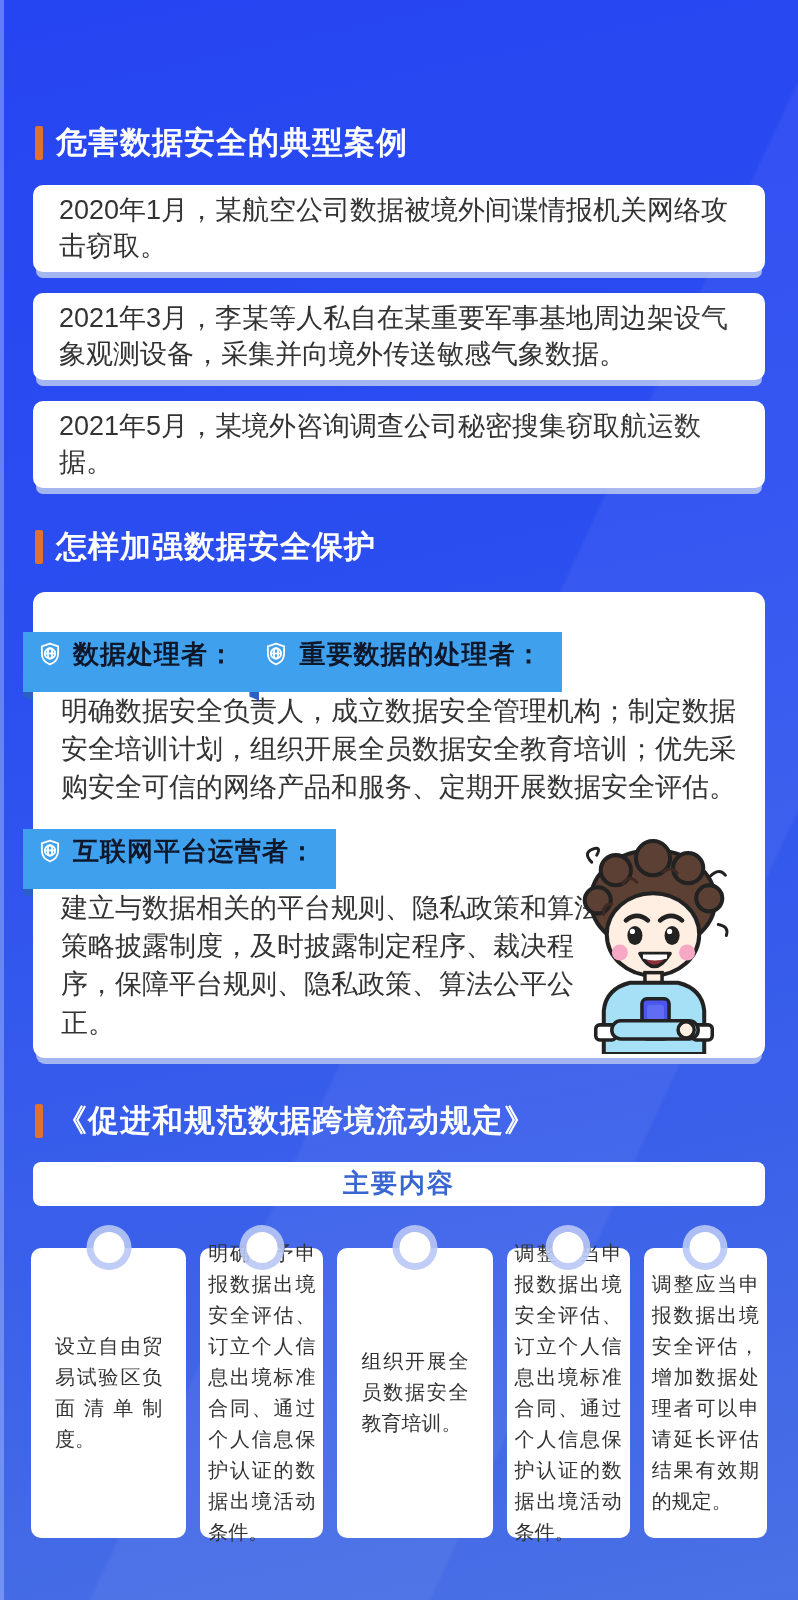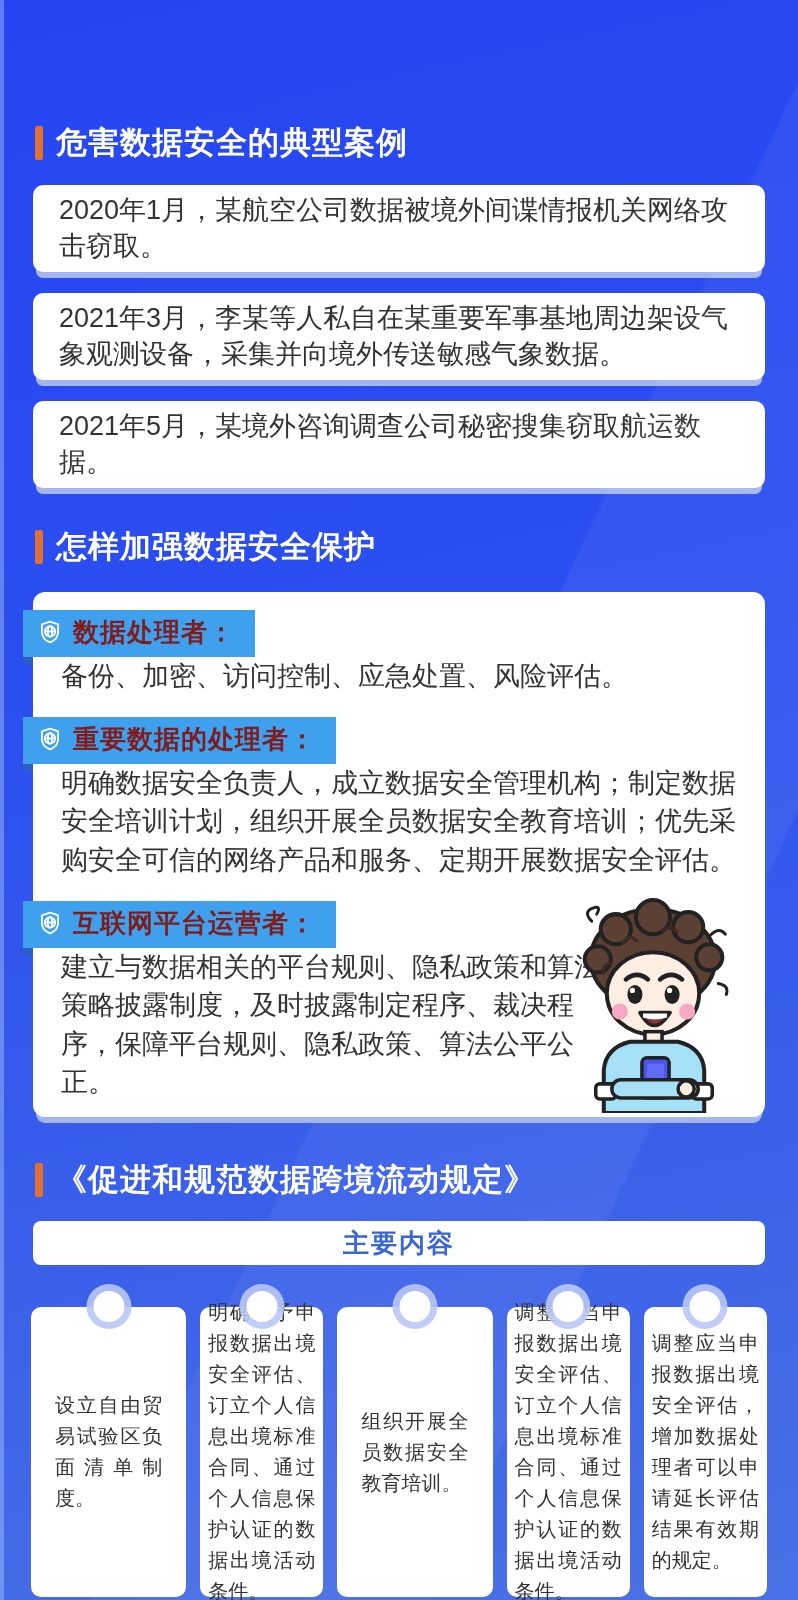--- a/index.html
+++ b/index.html
@@ -29,23 +29,23 @@
     padding:7px 26px;min-height:36px;display:flex;align-items:center;
     box-shadow:0 9px 0 -3px #a4b6f1;
   }
   .case-card p{margin:0;color:#333333;font-size:27px;line-height:1.35;font-weight:500;}
   
   .big-card{
     position:relative;margin:24px 33px 0;background:#ffffff;border-radius:12px;
     padding:18px 0 16px;box-shadow:0 9px 0 -3px #a4b6f1;
   }
   .badge{position:relative;display:inline-flex;align-items:center;gap:10px;
-    margin-left:-10px;background:#3fa0ee;color:#7f1d1d;
+    margin-left:-10px;background:#3fa0ee;color:#0f172a;
     font-size:26px;font-weight:800;letter-spacing:1px;
-    padding:5px 20px 7px 14px;min-height:38px;box-sizing:border-box;}
+    padding:5px 20px 20px 14px;min-height:38px;box-sizing:border-box;}
   .badge::after{content:"";position:absolute;left:0;top:100%;width:10px;height:9px;
     background:#2a5fc4;clip-path:polygon(0 0,100% 0,100% 100%,0 55%);}
   .badge .shield{display:flex;flex:none;}
   .big-card p{margin:0;color:#333333;font-size:27px;line-height:1.42;}
   .g-text1{margin-top:14px;padding:0 28px;}
   .g-text2{margin-top:12px;padding:0 9px 0 28px;}
   .g-text3{margin-top:14px;padding:0 0 0 28px;width:555px;line-height:1.5;}
   .mt-badge{margin-top:22px;font-family:Liberation Serif, serif;}
   .mascot{position:absolute;right:26px;bottom:4px;width:172px;height:226px;}
   
@@ -100,21 +100,20 @@
       <span class="shield">
         <svg width="26" height="26" viewBox="0 0 24 24" fill="none" stroke="#ffffff" stroke-width="1.7" stroke-linejoin="round">
           <path d="M12 2.5 L19.5 5 V11.5 C19.5 16.5 16.2 20 12 21.5 C7.8 20 4.5 16.5 4.5 11.5 V5 Z"></path>
           <circle cx="12" cy="11.5" r="4.8"></circle>
           <ellipse cx="12" cy="11.5" rx="2" ry="4.8"></ellipse>
           <line x1="7.2" y1="11.5" x2="16.8" y2="11.5"></line>
         </svg>
       </span>
       <span>数据处理者：</span>
     </div>
-    <p class="g-text1">备份、加密、访问控制、应急处置、风险评估。</p>
 
     <div class="badge mt-badge">
       <span class="shield">
         <svg width="26" height="26" viewBox="0 0 24 24" fill="none" stroke="#ffffff" stroke-width="1.7" stroke-linejoin="round">
           <path d="M12 2.5 L19.5 5 V11.5 C19.5 16.5 16.2 20 12 21.5 C7.8 20 4.5 16.5 4.5 11.5 V5 Z"></path>
           <circle cx="12" cy="11.5" r="4.8"></circle>
           <ellipse cx="12" cy="11.5" rx="2" ry="4.8"></ellipse>
           <line x1="7.2" y1="11.5" x2="16.8" y2="11.5"></line>
         </svg>
       </span>

